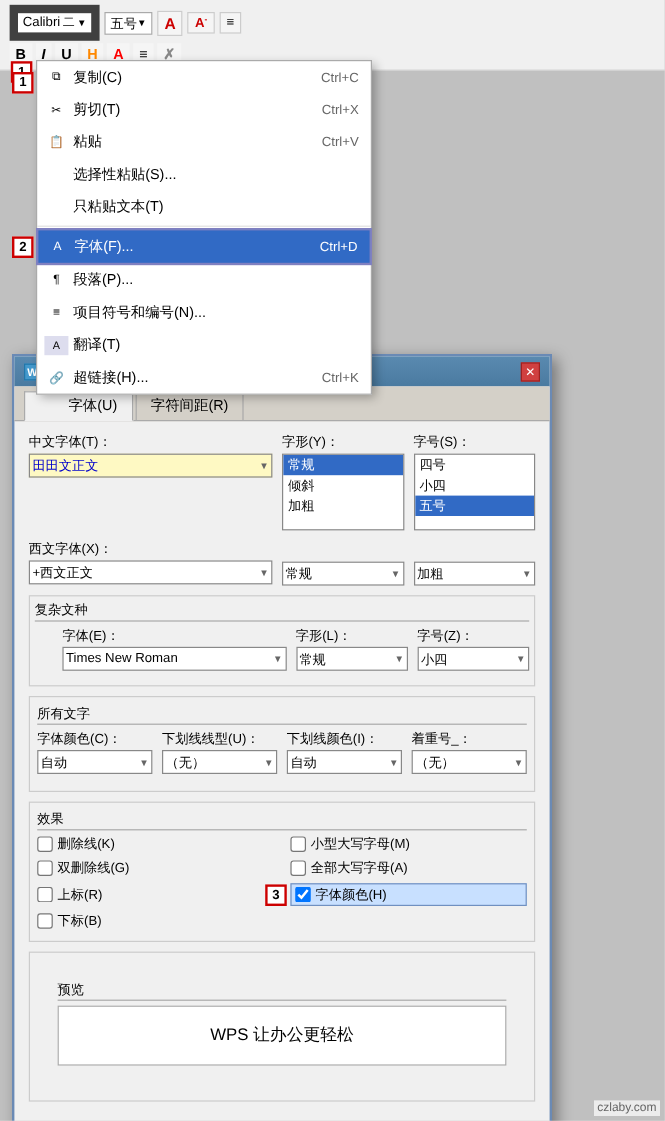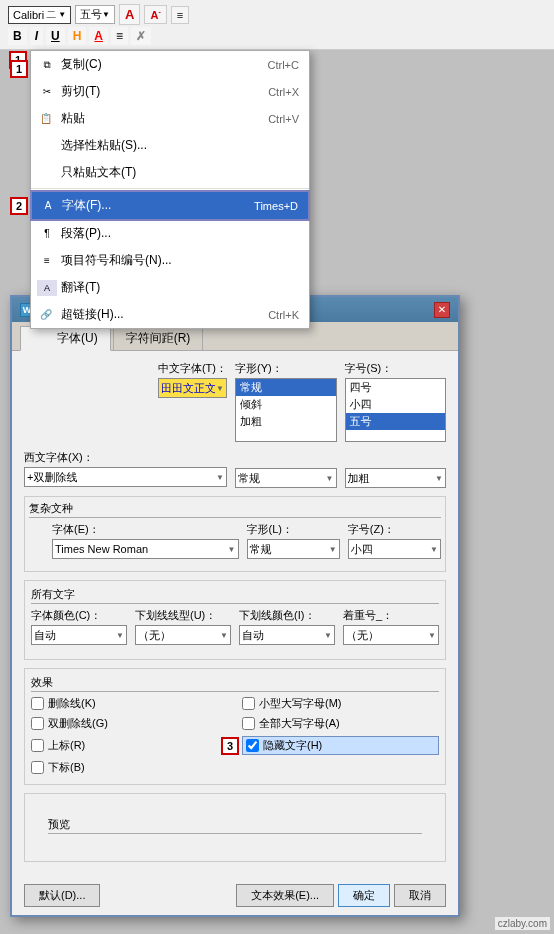--- a/index.html
+++ b/index.html
@@ -22,21 +22,21 @@
       flex-direction: column;
       gap: 2px;
     }
     .toolbar-row1 {
       display: flex;
       align-items: center;
       gap: 4px;
     }
     .font-selector {
       background: white;
-      border: 1px solid #404040;
+      border: 7px solid #404040;
       padding: 1px 4px;
       font-size: 11px;
       display: flex;
       align-items: center;
       gap: 2px;
     }
     .size-selector {
       background: white;
       border: 1px solid #aaa;
       padding: 1px 4px;
@@ -209,21 +209,21 @@
       font-size: 11px;
       padding: 1px 2px;
       display: flex;
       align-items: center;
       justify-content: space-between;
       cursor: pointer;
       height: 20px;
     }
     .form-select-blue {
       color: #0000cc;
-      background: #fde047;
+      background: #fef9c3;
     }
     .dropdown-arrow {
       font-size: 8px;
       color: #666;
     }
     .list-box {
       border: 1px solid #888;
       background: white;
       height: 64px;
       overflow-y: auto;
@@ -388,21 +388,21 @@
   <div class="context-menu-item">
     <span class="menu-icon"></span>
     <span>只粘贴文本(T)</span>
   </div>
   <div class="menu-separator"></div>
 
   <div class="context-menu-item highlighted" style="position:relative;">
     <div style="position:absolute;left:-22px;top:50%;transform:translateY(-50%);background:white;border:2px solid #cc0000;color:#000;font-weight:bold;width:18px;height:18px;display:flex;align-items:center;justify-content:center;font-size:11px;z-index:200;">2</div>
     <span class="menu-icon" style="color:white;">A</span>
     <span>字体(F)...</span>
-    <span class="menu-shortcut">Times+D</span>
+    <span class="menu-shortcut">Ctrl+D</span>
   </div>
 
   <div class="context-menu-item">
     <span class="menu-icon">¶</span>
     <span>段落(P)...</span>
   </div>
 
   <div class="context-menu-item">
     <span class="menu-icon">≡</span>
     <span>项目符号和编号(N)...</span>
@@ -430,21 +430,21 @@
   </div>
 
   <div class="dialog-tabs">
     <div class="dialog-tab active">字体(U)</div>
     <div class="dialog-tab">字符间距(R)</div>
   </div>
 
   <div class="dialog-body">
 
     <div class="form-row">
-      <div class="form-group" style="flex:2;align-items:flex-end;">
+      <div class="form-group" style="flex:2;">
         <div class="form-label">中文字体(T)：</div>
         <div class="form-select form-select-blue">
           <span>田田文正文</span>
           <span class="dropdown-arrow">▼</span>
         </div>
       </div>
       <div class="form-group">
         <div class="form-label">字形(Y)：</div>
         <div class="list-box">
           <div class="list-item selected">常规</div>
@@ -459,21 +459,21 @@
           <div class="list-item">小四</div>
           <div class="list-item selected">五号</div>
         </div>
       </div>
     </div>
 
     <div class="form-row">
       <div class="form-group" style="flex:2;">
         <div class="form-label">西文字体(X)：</div>
         <div class="form-select">
-          <span>+双删除线</span>
+          <span>+西文正文</span>
           <span class="dropdown-arrow">▼</span>
         </div>
       </div>
       <div class="form-group">
         <div style="height:18px;"></div>
         <div class="form-select">
           <span>常规</span>
           <span class="dropdown-arrow">▼</span>
         </div>
       </div>
@@ -567,31 +567,34 @@
           <span>全部大写字母(A)</span>
         </div>
         <div class="checkbox-row">
           <input type="checkbox" style="">
           <span>上标(R)</span>
         </div>
 
         <div class="checkbox-row checkbox-highlighted" style="position:relative;">
           <div style="position:absolute;left:-22px;top:50%;transform:translateY(-50%);background:white;border:2px solid #cc0000;color:#000;font-weight:bold;width:18px;height:18px;display:flex;align-items:center;justify-content:center;font-size:11px;z-index:200;">3</div>
           <input type="checkbox" checked="" style="">
-          <span>隐藏文字(H)</span>
+          <span>字体颜色(H)</span>
         </div>
         <div class="checkbox-row">
           <input type="checkbox" style="">
           <span>下标(B)</span>
         </div>
       </div>
     </div>
 
     <div style="border:1px solid #ccc; padding:23px; margin-bottom:6px;">
       <div class="section-label">预览</div>
+      <div class="preview-box">
+        <span>WPS 让办公更轻松</span>
+      </div>
     </div>
   </div>
 
   <div class="dialog-footer">
     <div class="footer-buttons">
       <button class="footer-btn footer-btn-left">默认(D)...</button>
       <button class="footer-btn">文本效果(E)...</button>
       <button class="footer-btn primary">确定</button>
       <button class="footer-btn">取消</button>
     </div>

